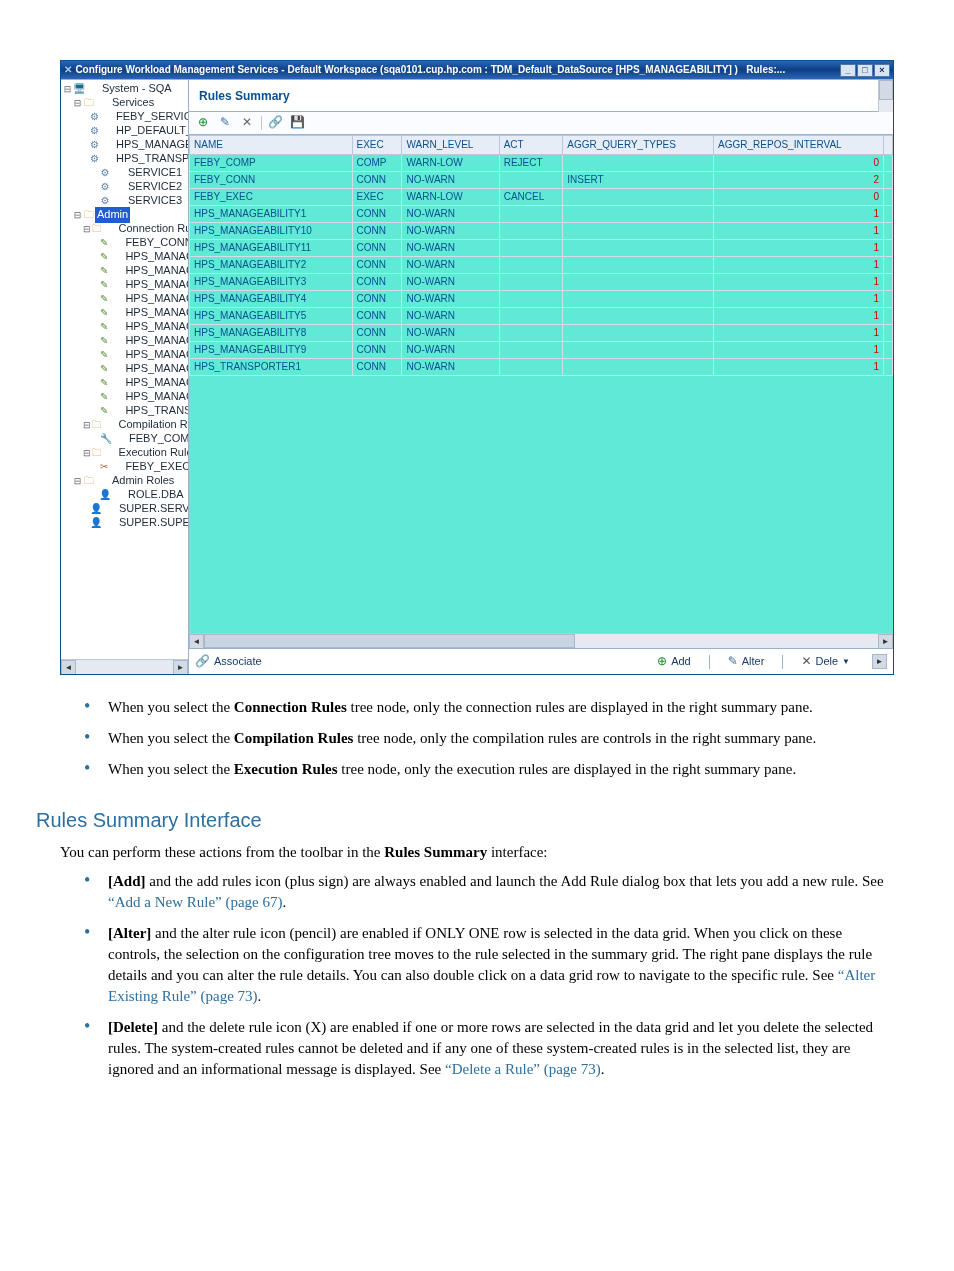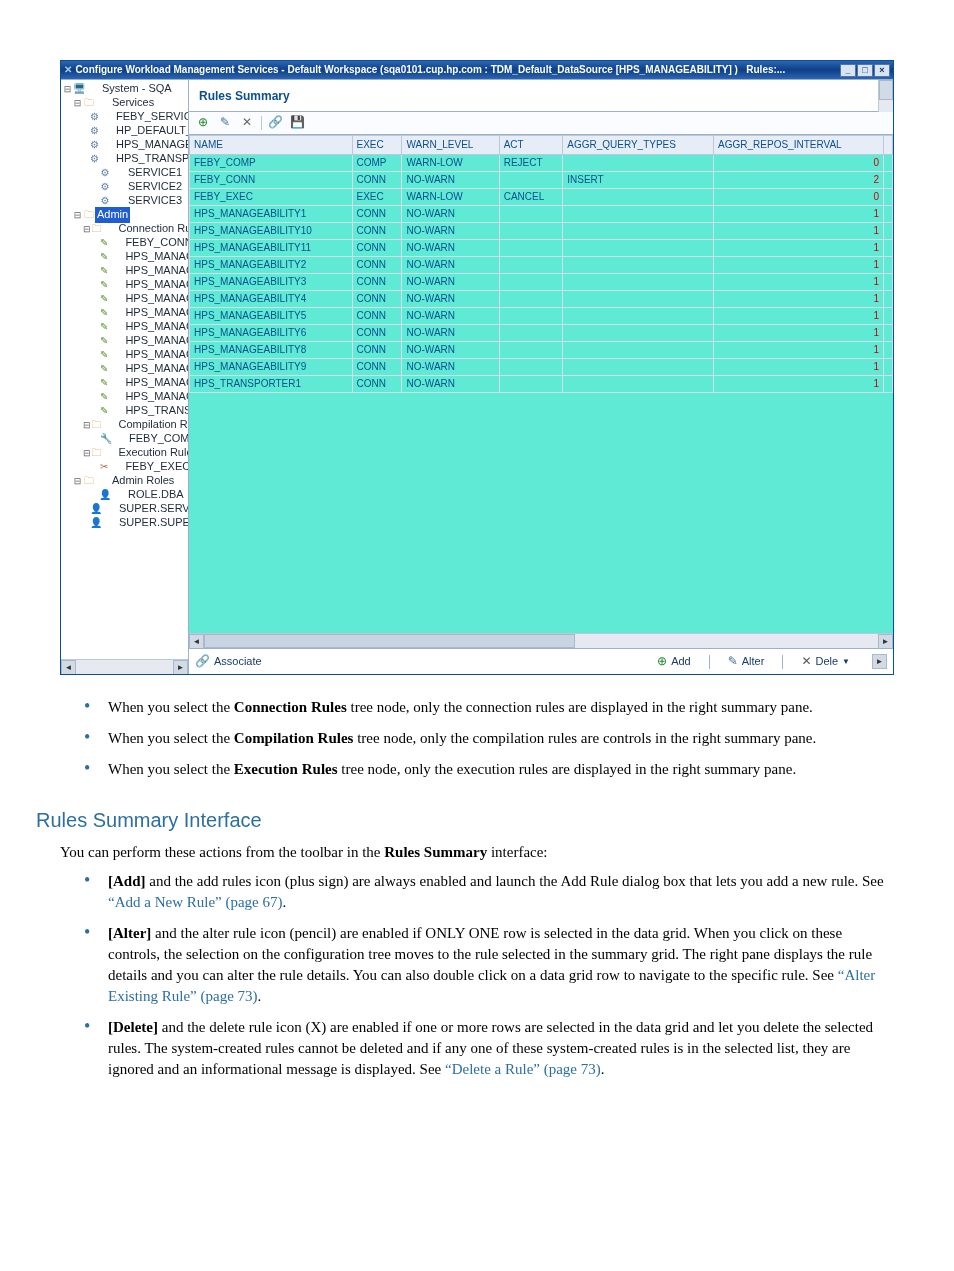--- a/index.html
+++ b/index.html
@@ -404,29 +404,20 @@
                   <td>HPS_MANAGEABILITY4</td>
                   <td>CONN</td>
                   <td>NO-WARN</td>
                   <td></td>
                   <td></td>
                   <td class="num">1</td>
                   <td></td>
                 </tr>
                 <tr>
                   <td>HPS_MANAGEABILITY5</td>
-                  <td>CONN</td>
-                  <td>NO-WARN</td>
-                  <td></td>
-                  <td></td>
-                  <td class="num">1</td>
-                  <td></td>
-                </tr>
-                <tr>
-                  <td>HPS_MANAGEABILITY6</td>
                   <td>CONN</td>
                   <td>NO-WARN</td>
                   <td></td>
                   <td></td>
                   <td class="num">1</td>
                   <td></td>
                 </tr>
                 <tr>
                   <td>HPS_MANAGEABILITY8</td>
                   <td>CONN</td>

